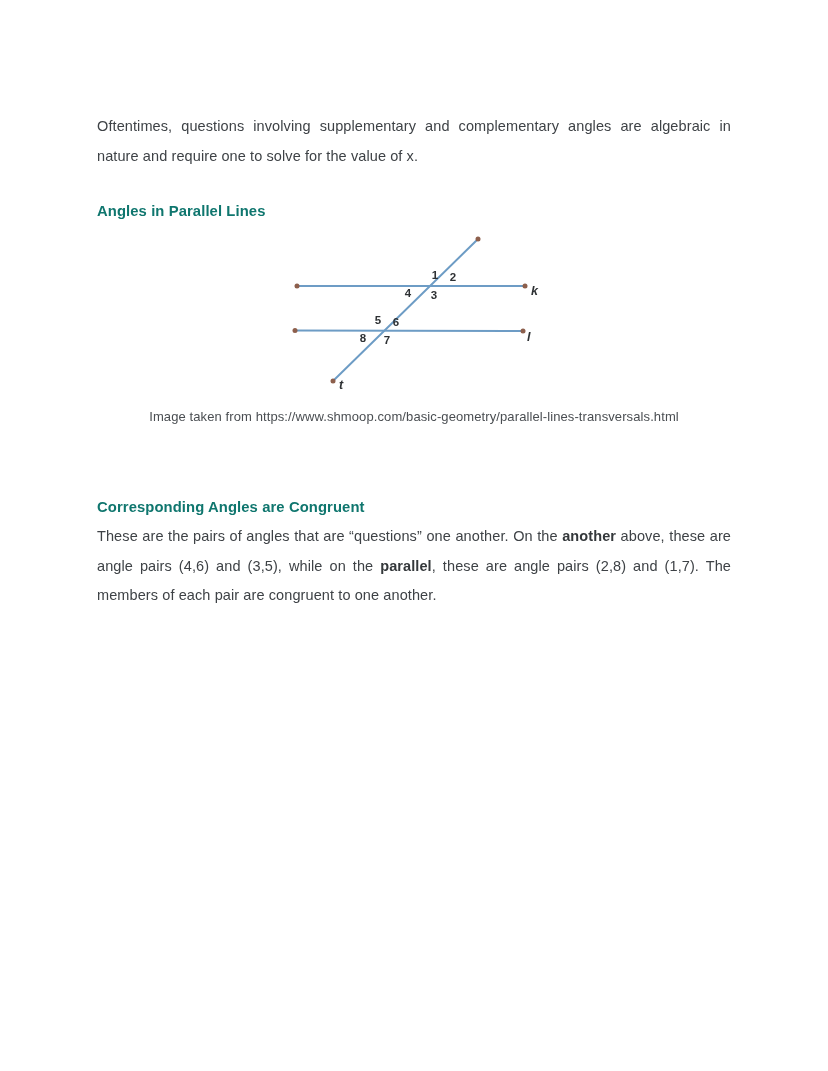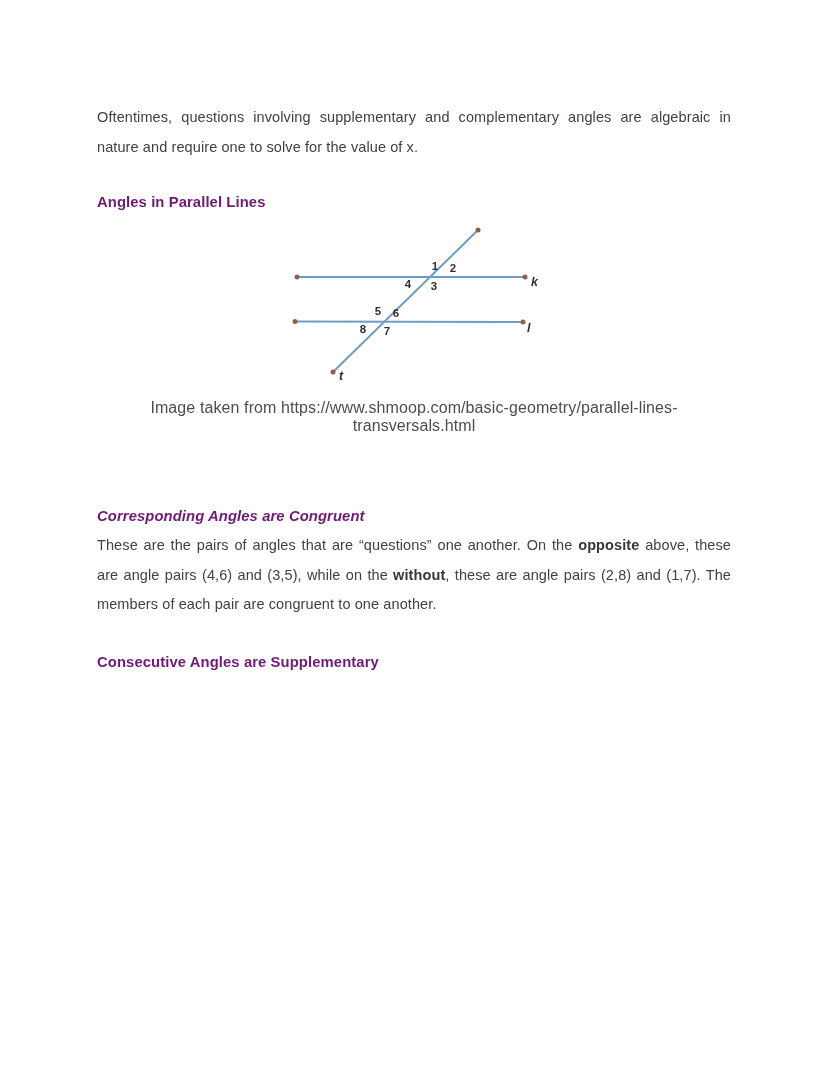--- a/index.html
+++ b/index.html
@@ -9,52 +9,52 @@
     width: 828px;
     height: 1071px;
     background: #ffffff;
     font-family: "Liberation Sans", sans-serif;
     color: #3e4246;
     overflow: hidden;
   }
   .content {
     position: absolute;
     left: 97px;
-    top: 7px;
+    top: 16px;
     width: 634px;
     padding-top: 96px;
   }
   p.body {
     font-size: 14.5px;
     line-height: 29.5px;
     text-align: justify;
     color: #3e4246;
     letter-spacing: 0.1px;
   }
   p.body b { color: #34383b; }
   h3.heading {
     font-size: 14.8px;
     line-height: 29.5px;
     font-weight: bold;
-    color: #701a75;
+    color: #0f766e;
     letter-spacing: 0.1px;
   }
   .h-angles   { margin-top: 26px; }
-  .h-corr     { margin-top: 67px; font-style: italic; }
+  .h-corr     { margin-top: 67px; }
   .h-alt      { margin-top: 24px; }
   .h-cons     { margin-top: 28px; }
   .figure {
     margin-top: 4px;
     text-align: center;
   }
   .figure svg { display: inline-block; }
   .caption {
     margin-top: 5px;
     text-align: center;
-    font-size: 16px;
+    font-size: 13px;
     line-height: 18px;
     color: #4a4e52;
     letter-spacing: 0.1px;
   }
 </style>
 </head>
 <body>
 
 <div class="page">
   <div class="content">
@@ -92,18 +92,17 @@
         <text x="113" y="95" font-size="11.5" font-weight="bold" fill="#2e3134" text-anchor="middle">6</text>
         <text x="104" y="113" font-size="11.5" font-weight="bold" fill="#2e3134" text-anchor="middle">7</text>
         <text x="80" y="111" font-size="11.5" font-weight="bold" fill="#2e3134" text-anchor="middle">8</text>
       </svg>
     </div>
 
     <div class="caption">Image taken from https://www.shmoop.com/basic-geometry/parallel-lines-transversals.html</div>
 
     <h3 class="heading h-corr">Corresponding Angles are Congruent</h3>
 
-    <p class="body"><span>These are the pairs of angles that are “questions” one another. On the </span><b>opposite</b><span> above, these are angle pairs (4,6) and (3,5), while on the </span><b>without</b><span>, these are angle pairs (2,8) and (1,7). The members of each pair are congruent to one another.</span></p>
+    <p class="body"><span>These are the pairs of angles that are “questions” one another. On the </span><b>another</b><span> above, these are angle pairs (4,6) and (3,5), while on the </span><b>parallel</b><span>, these are angle pairs (2,8) and (1,7). The members of each pair are congruent to one another.</span></p>
 
-    <h3 class="heading h-cons">Consecutive Angles are Supplementary</h3>
 
   </div>
 </div>
 
 </body></html>

